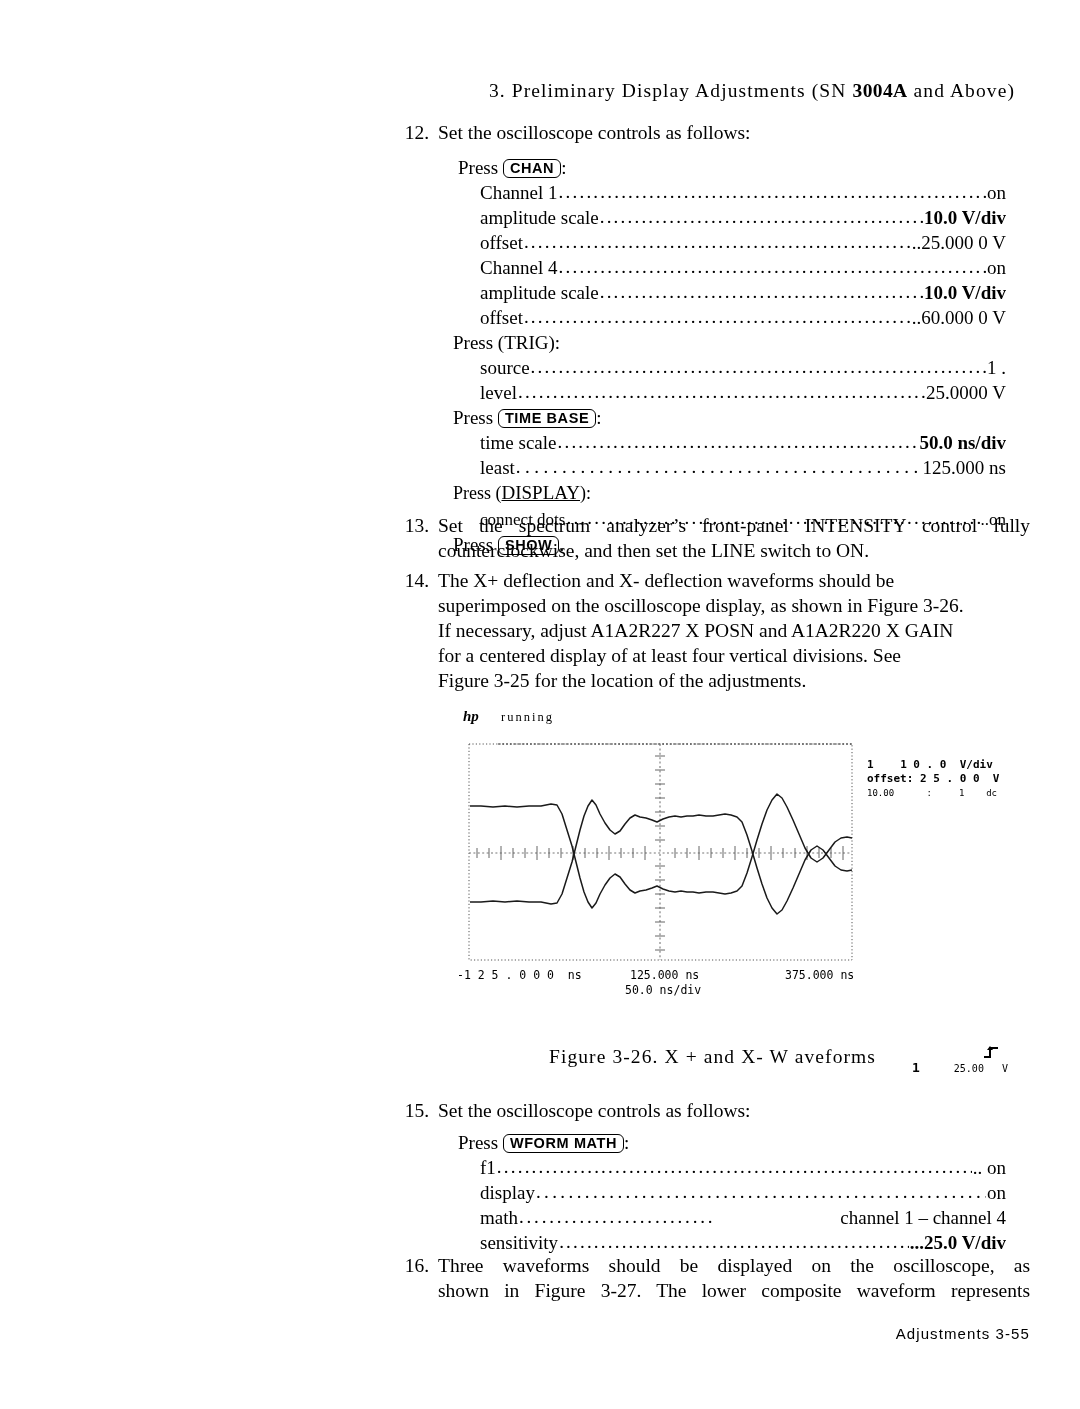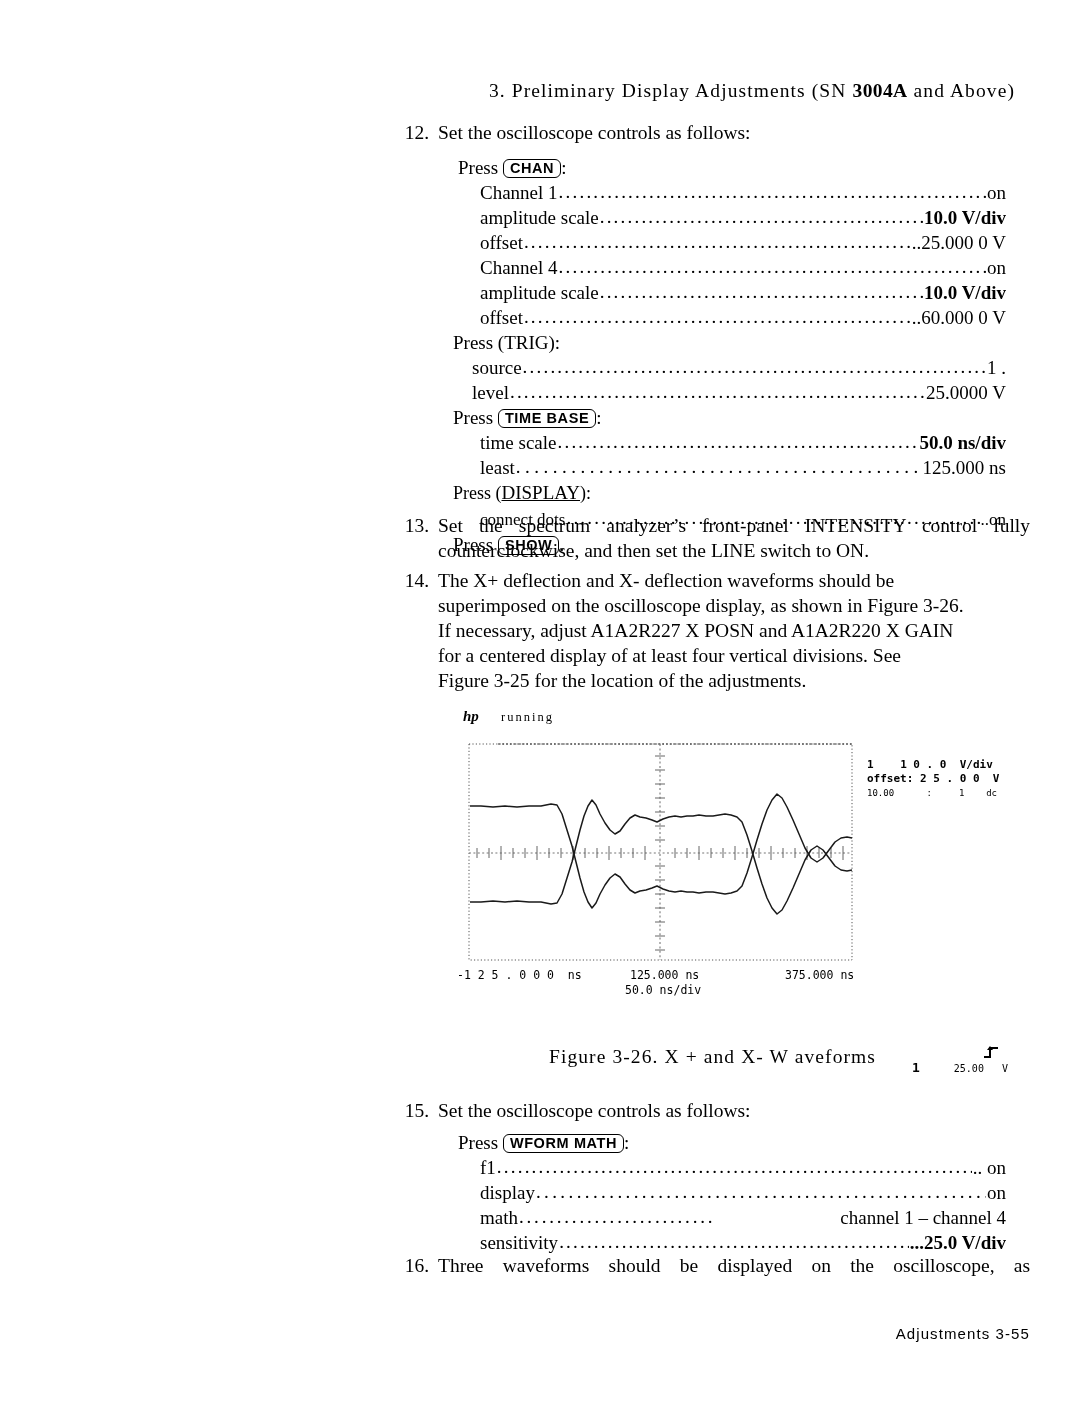--- a/index.html
+++ b/index.html
@@ -174,21 +174,21 @@
         <span class="lbl">offset</span>
         <span class="dots">.....................................................................................................</span>
         <span class="val">..60.000 0 V</span>
       </div>
     </div>
 
     <div class="press" style="margin-left:-5px;">
       <span>Press  (</span><span class="keyplain">TRIG</span><span>):</span>
     </div>
 
-    <div style="margin-left:14px;">
+    <div style="margin-left:22px;">
       <div class="row">
         <span class="lbl">source</span>
         <span class="dots">.....................................................................................................</span>
         <span class="val">1   .</span>
       </div>
       <div class="row">
         <span class="lbl">level</span>
         <span class="dots">.....................................................................................................</span>
         <span class="val">25.0000 V</span>
       </div>
@@ -393,18 +393,19 @@
         <span class="dots">.....................................................................................................</span>
         <span class="val bold">...25.0 V/div</span>
       </div>
     </div>
   </div>
 
   <div class="step" style="left:395px;top:1253px;width:635px;">
     <div class="num">16.</div>
     <div class="body" style="width:592px;">
       <p class="jl">Three  waveforms  should  be  displayed  on  the  oscilloscope,  as</p>
+      <p class="jl">shown  in  Figure  3-27.  The  lower  composite  waveform  represents</p>
     </div>
   </div>
 
   <div class="footer">Adjustments  3-55</div>
 
 </div>
 
 </body></html>

